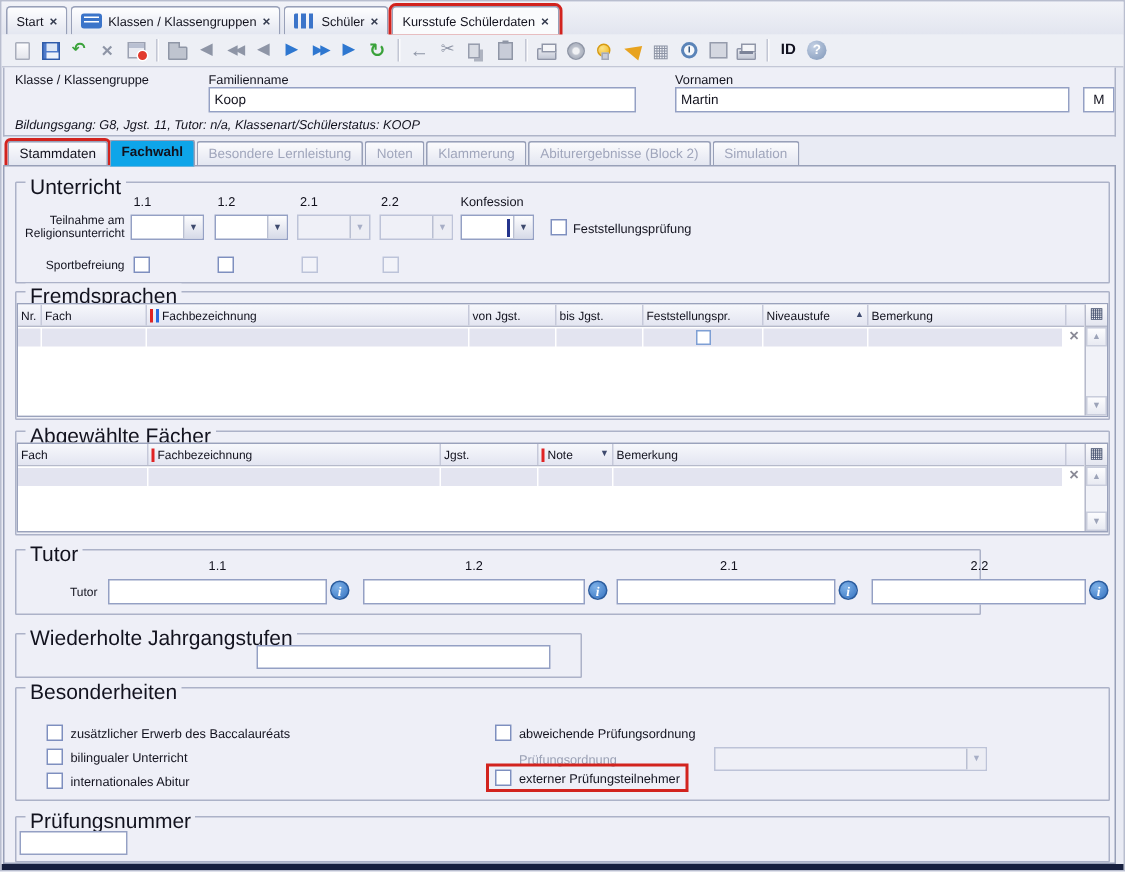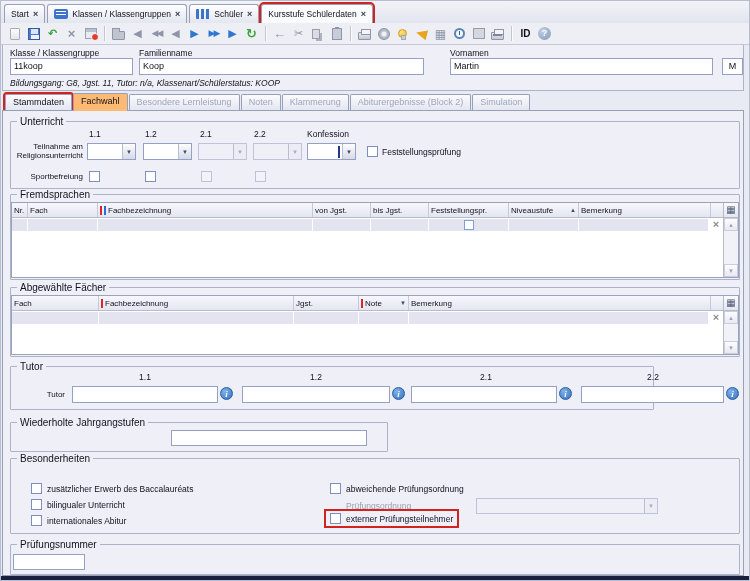--- a/index.html
+++ b/index.html
@@ -53,27 +53,27 @@
 
   
   .header-panel { position:absolute; left:1px; top:44px; width:742px; height:46px; background:#EEEFF7; border:1px solid #AEB4C8; border-top:none; }
   .flabel { position:absolute; font-size:8.5px; white-space:nowrap; }
   .textbox { position:absolute; height:17px; background:#fff; border:1px solid #94A0C4; font-size:9px; line-height:15px; padding:0 3px; overflow:hidden; white-space:nowrap; }
   .infoline { position:absolute; left:7px; top:33px; font-size:8.5px; font-style:italic; white-space:nowrap; }
 
   
   .subtabbar { position:absolute; left:1px; top:91px; width:742px; height:19px; display:flex; align-items:flex-end; padding-left:3px; }
   .stab { height:17px; padding:2px 7px 0; margin-right:1px; border:1px solid #98A0B8; border-bottom:none; border-radius:2px 2px 0 0; background:linear-gradient(#FBFBFD,#E2E5F0); font-size:9px; white-space:nowrap; }
-  .stab.active { background:#fdba74; font-weight:normal; height:18px; position:relative; z-index:2; }
+  .stab.active { background:#0ea5e9; font-weight:bold; height:18px; position:relative; z-index:2; }
   .stab.disabled { color:#A0A6BC; }
 
   
   .content { position:absolute; left:1px; top:109px; width:742px; height:466px; background:#EEEFF7; border:1px solid #98A0B8; }
   .group { position:absolute; border:1px solid #ACB2C8; border-radius:1px; }
-  .glabel { position:absolute; top:-6px; left:6px; background:#EEEFF7; padding:0 3px; font-size:10px; white-space:nowrap; }
+  .glabel { position:absolute; top:-6px; left:6px; background:#EEEFF7; padding:0 3px; font-size:14px; white-space:nowrap; }
   .colhead { position:absolute; font-size:8.5px; white-space:nowrap; }
   .rowlabel { position:absolute; font-size:8px; line-height:9px; text-align:right; white-space:nowrap; }
   .cb { position:absolute; width:11px; height:11px; background:#fff; border:1px solid #7E8FBF; }
   .cb.disabled { border-color:#BCC3D9; background:#F2F3F9; }
   .cblabel { position:absolute; font-size:8.5px; white-space:nowrap; }
   .combo { position:absolute; height:17px; background:#fff; border:1px solid #94A0C4; }
   .combo .arrow-btn { position:absolute; right:0; top:0; bottom:0; width:13px; background:linear-gradient(#FDFDFE,#D6DAE8); border-left:1px solid #B9BFD2; font-size:6px; color:#3E4A6E; display:flex; align-items:center; justify-content:center; }
   .combo.disabled { background:#EFF0F7; border-color:#BDC3D8; }
   .combo.disabled .arrow-btn { color:#A7AEC6; background:#ECEDF4; }
   .caret { position:absolute; right:15px; top:2px; width:2px; height:12px; background:#24348C; }
@@ -216,21 +216,20 @@
     <span class="tb">
         <span class="i-help">?</span>
       </span>
   </div>
 
   <div class="header-panel">
     <span class="flabel" style="left:7px; top:3px;">Klasse / Klassengruppe</span>
     <span class="flabel" style="left:136px; top:3px;">Familienname</span>
     <span class="flabel" style="left:447px; top:3px;">Vornamen</span>
     <span class="flabel" style="left:719px; top:18px;">m/w</span>
-    <div class="textbox" style="left:7px; top:13px; width:123px;">11koop</div>
     <div class="textbox" style="left:136px; top:13px; width:285px;">Koop</div>
     <div class="textbox" style="left:447px; top:13px; width:263px;">Martin</div>
     <div class="textbox" style="left:719px; top:13px; width:21px; text-align:center;">M</div>
     <div class="infoline">Bildungsgang: G8, Jgst. 11, Tutor: n/a, Klassenart/Schülerstatus: KOOP</div>
   </div>
 
   <div class="subtabbar">
     <div class="stab red-annot">Stammdaten</div>
     <div class="stab active">Fachwahl</div>
     <div class="stab disabled">Besondere Lernleistung</div>

